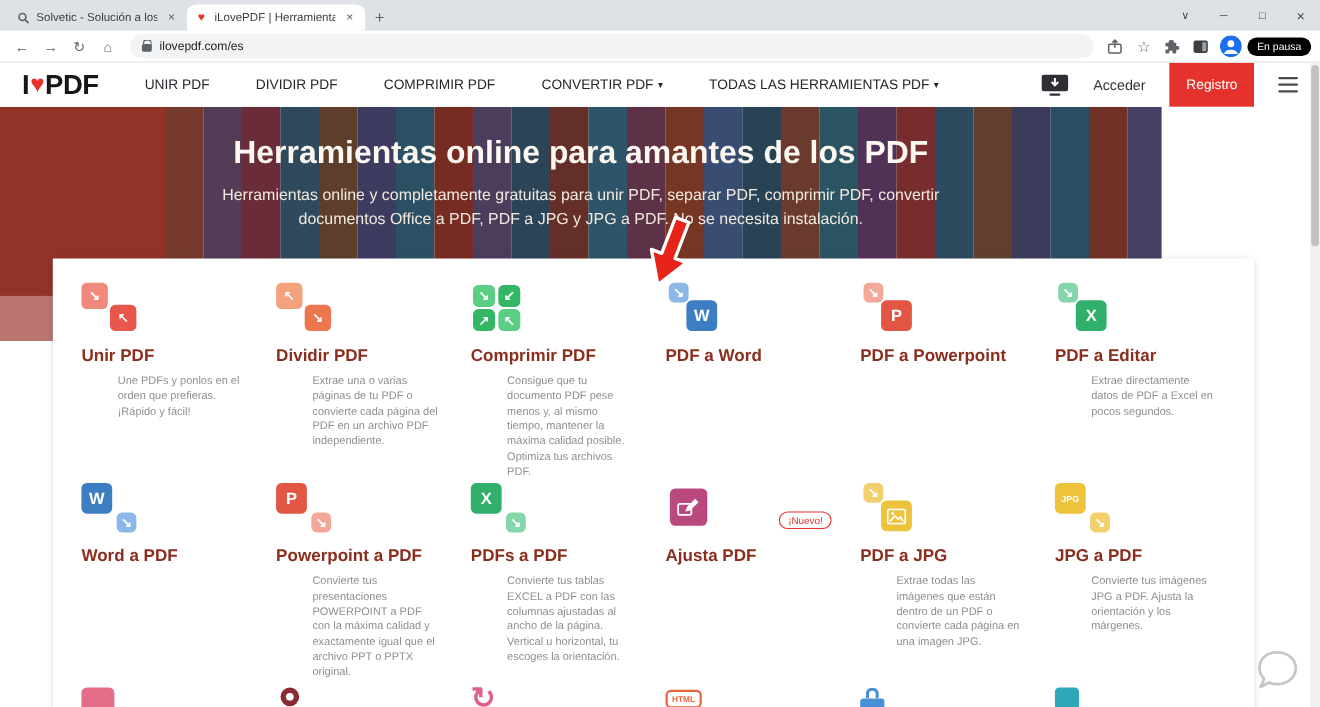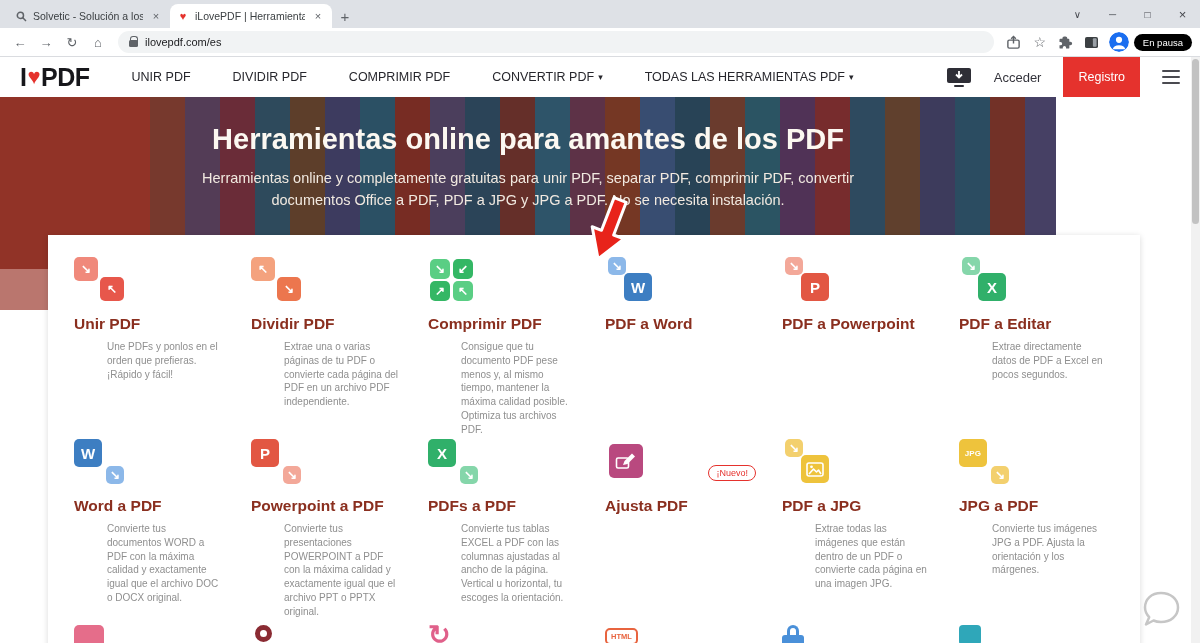--- a/index.html
+++ b/index.html
@@ -288,21 +288,20 @@
           </div>
           <div class="tool-title">PDF a Editar</div>
           <div class="tool-desc">Extrae directamente datos de PDF a Excel en pocos segundos.</div>
         </div>
         <div class="tool">
           <div class="tool-icon">
             <span class="sq p-at txt" style="background: rgb(61, 126, 194); height: 28px; width: 28px;">W</span>
             <span class="sq p-bt arw" style="background: rgb(140, 184, 233); height: 18px; width: 18px;">↘</span>
           </div>
           <div class="tool-title">Word a PDF</div>
-          <div class="tool-desc">Convierte tus documentos WORD a PDF con la máxima calidad y exactamente igual que el archivo DOC o DOCX original.</div>
         </div>
         <div class="tool">
           <div class="tool-icon">
             <span class="sq p-at txt" style="background: rgb(226, 87, 67); height: 28px; width: 28px;">P</span>
             <span class="sq p-bt arw" style="background: rgb(243, 168, 153); height: 18px; width: 18px;">↘</span>
           </div>
           <div class="tool-title">Powerpoint a PDF</div>
           <div class="tool-desc">Convierte tus presentaciones POWERPOINT a PDF con la máxima calidad y exactamente igual que el archivo PPT o PPTX original.</div>
         </div>
         <div class="tool">

